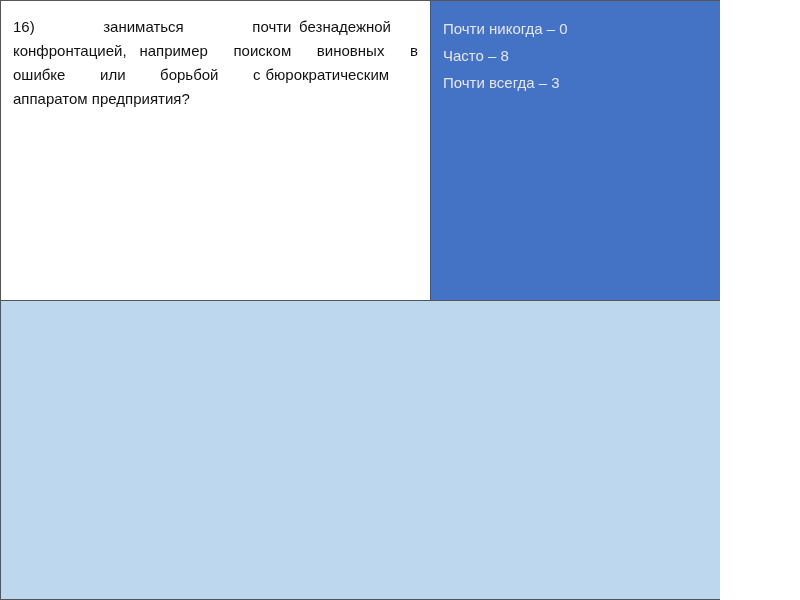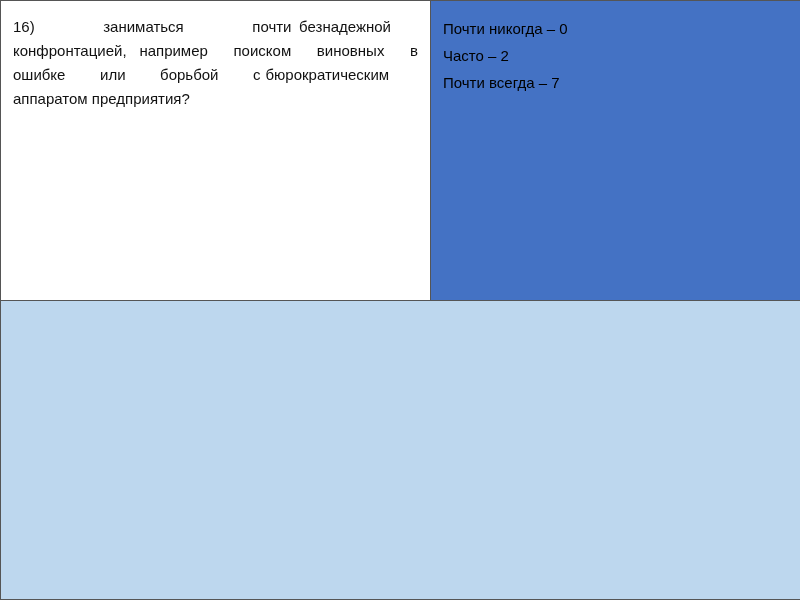--- a/index.html
+++ b/index.html
@@ -13,21 +13,21 @@
       height: 600px;
       background: #ffffff;
       font-family: Arial, sans-serif;
       font-size: 15px;
       display: flex;
       align-items: flex-start;
       justify-content: flex-start;
     }
 
     .table-container {
-      width: 800px;
+      width: 720px;
       height: 600px;
       display: flex;
       flex-direction: column;
       border-left: 1.5px solid #555;
       border-top: 1.5px solid #555;
     }
 
     .table-row {
       display: flex;
       flex-direction: row;
@@ -47,40 +47,40 @@
 
     .cell-answer {
       flex: 1;
       padding: 14px 12px;
       line-height: 1.8;
       color: #111;
     }
 
     .cell-answer.blue {
       background: #4472C4;
-      color: #000000;
+      color: #e5e5e5;
     }
 
     .cell-answer.light-blue {
       background: #BDD7EE;
     }
   </style>
 </head>
 <body>
 
 <div class="table-container">
 
   <div class="table-row">
     <div class="cell-question">
       <span>16)&nbsp;&nbsp;&nbsp;&nbsp;&nbsp;&nbsp;&nbsp;&nbsp; заниматься&nbsp;&nbsp;&nbsp;&nbsp;&nbsp;&nbsp;&nbsp;&nbsp; почти безнадежной&nbsp;&nbsp;&nbsp;&nbsp; конфронтацией, например&nbsp; поиском&nbsp; виновных&nbsp; в ошибке&nbsp;&nbsp;&nbsp;&nbsp;&nbsp;&nbsp; или&nbsp;&nbsp;&nbsp;&nbsp;&nbsp;&nbsp; борьбой&nbsp;&nbsp;&nbsp;&nbsp;&nbsp;&nbsp; с бюрократическим&nbsp;&nbsp;&nbsp;&nbsp;&nbsp;&nbsp; аппаратом предприятия?</span>
     </div>
     <div class="cell-answer blue">
       <div>Почти никогда – 0</div>
-      <div>Часто – 2</div>
-      <div>Почти всегда – 7</div>
+      <div>Часто – 8</div>
+      <div>Почти всегда – 3</div>
     </div>
   </div>
 
   <div class="table-row">
     <div class="cell-answer light-blue">
     </div>
   </div>
 </div>
 
 </body></html>

